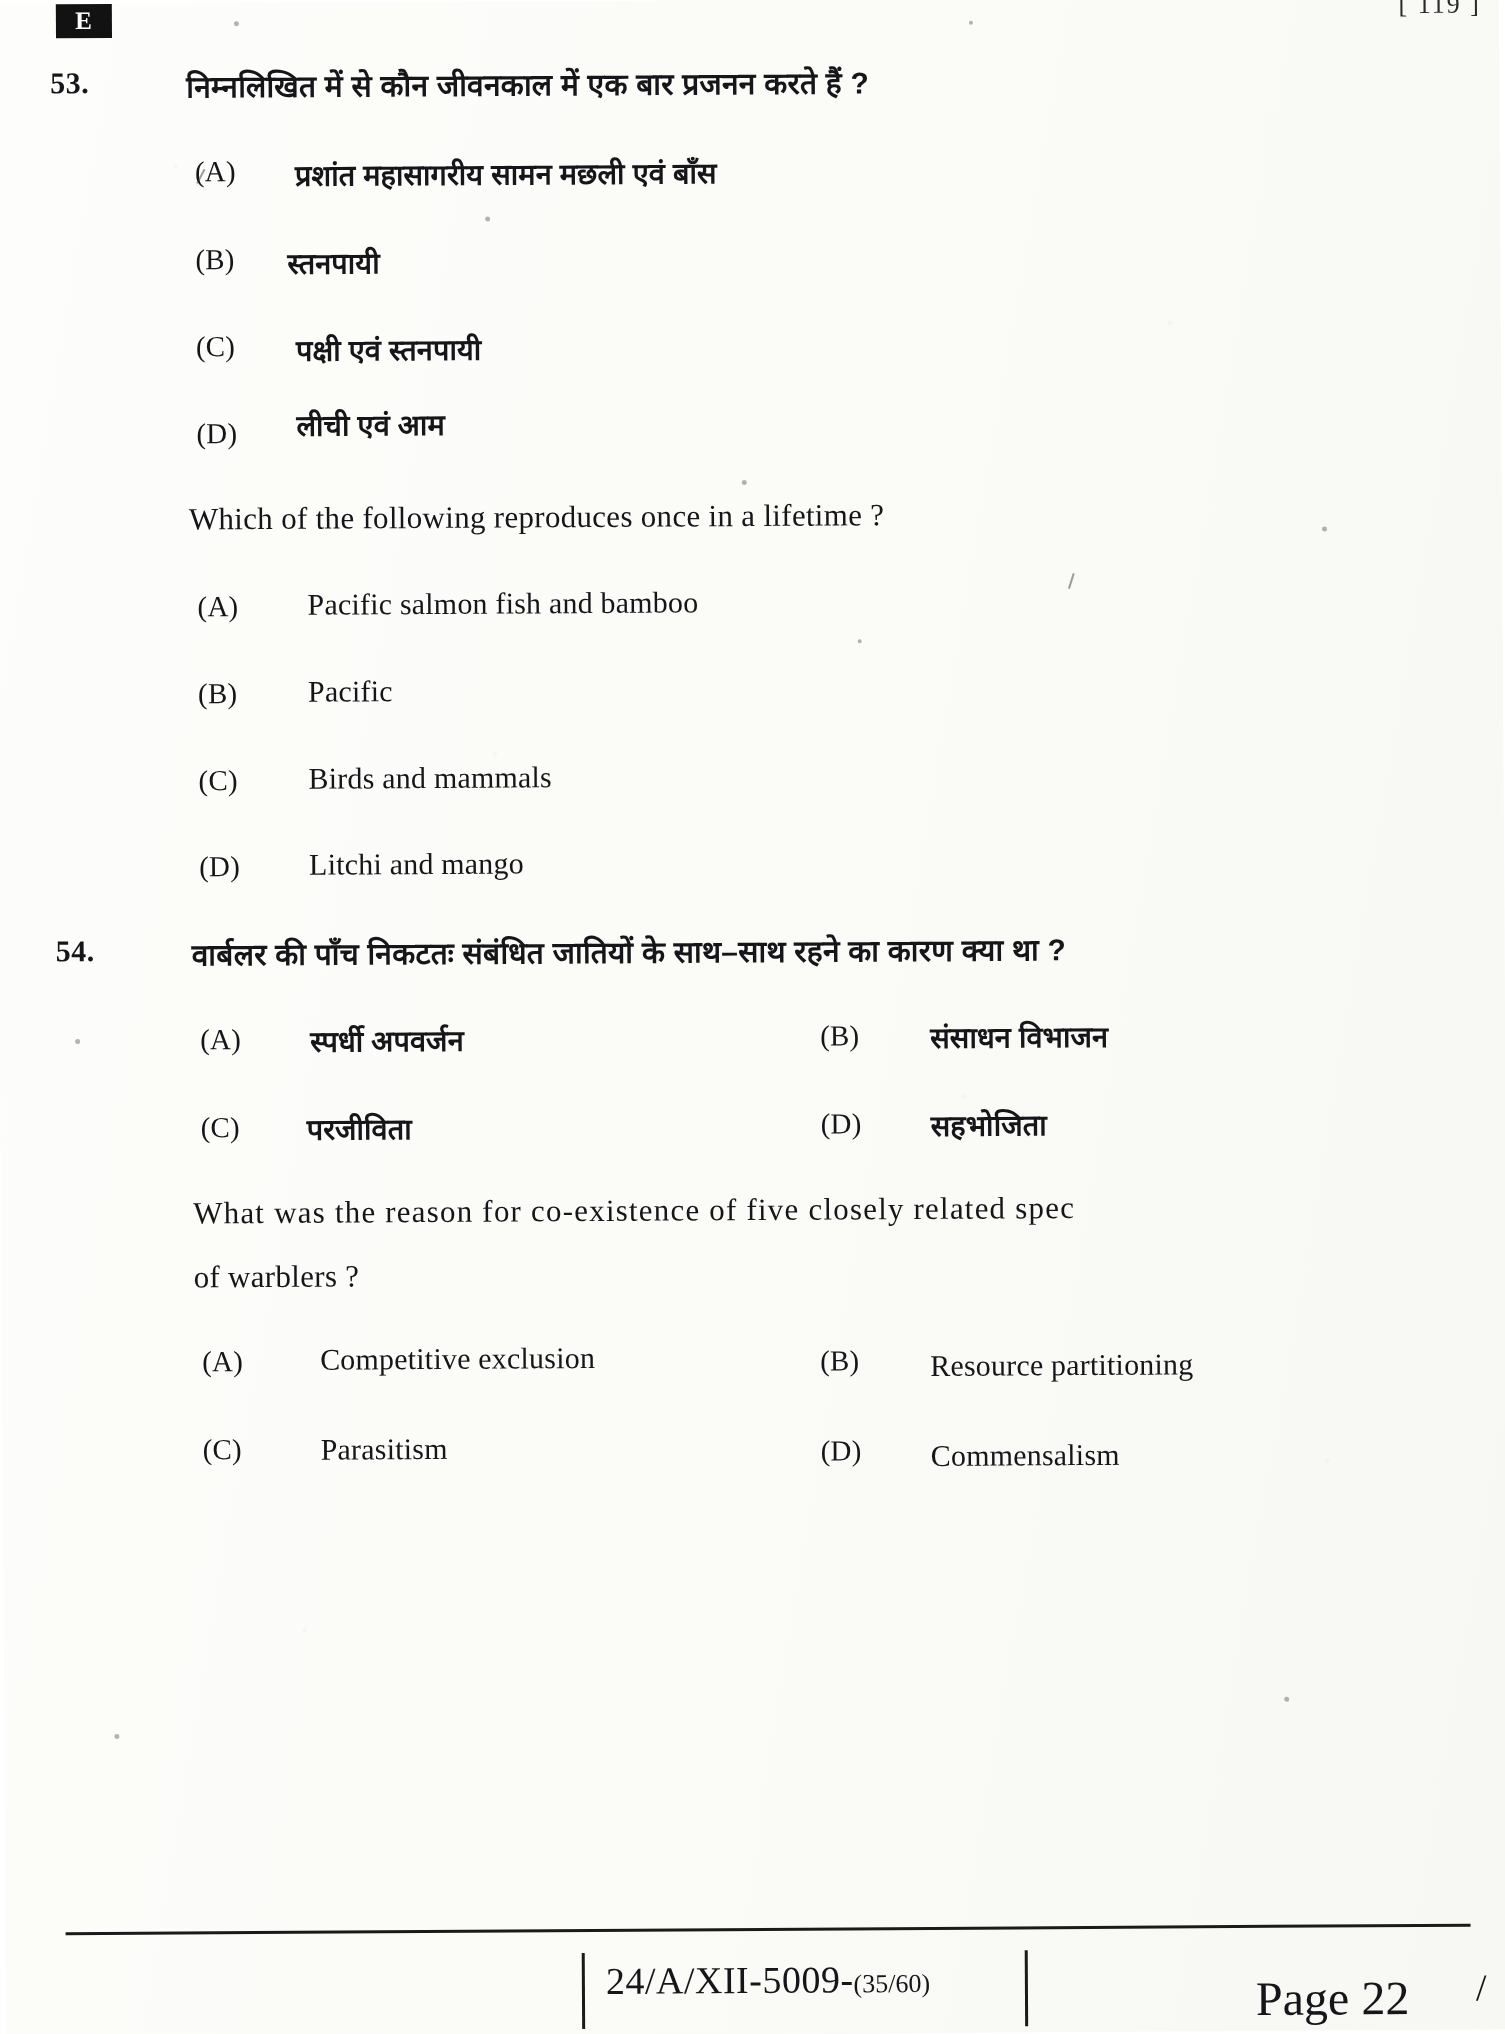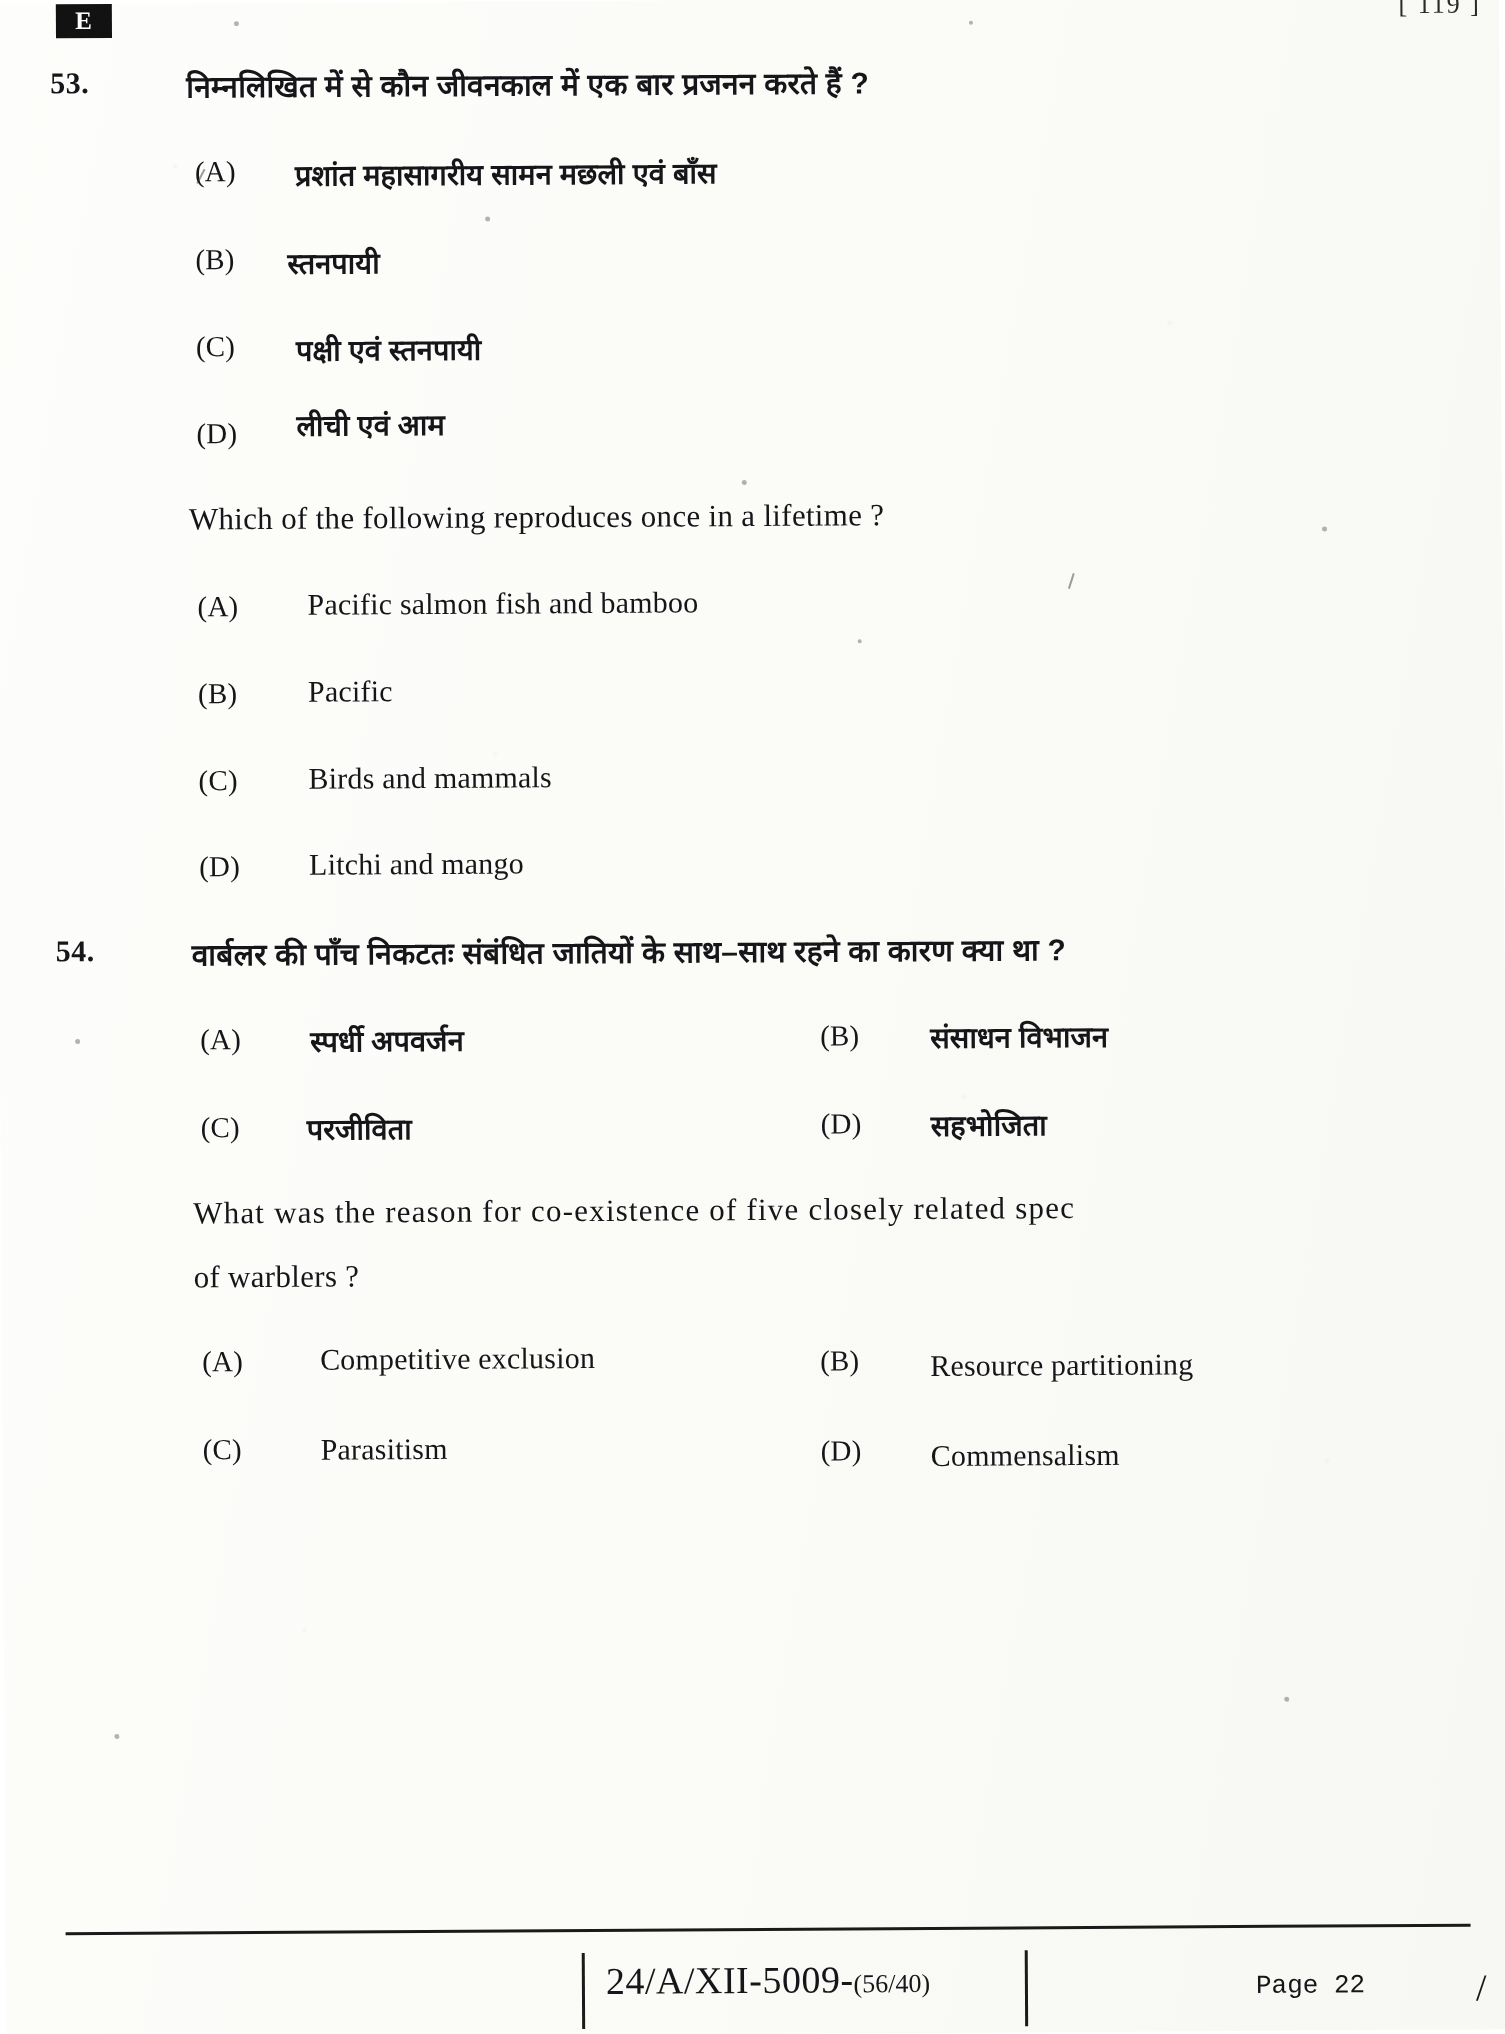--- a/index.html
+++ b/index.html
@@ -143,22 +143,22 @@
     white-space: nowrap;
   }
   .footer-code .small {
     font-size: 26px;
     letter-spacing: 0px;
   }
   .footer-page {
     position: absolute;
     left: 1250px;
     top: 1974px;
-    font-size: 26px;
-    font-family: Liberation Mono, monospace;
+    font-size: 48px;
+    font-family: Liberation Serif, serif;
     white-space: nowrap;
   }
   .footer-slash {
     position: absolute;
     left: 1470px;
     top: 1970px;
     font-size: 38px;
     font-family: "Liberation Serif", serif;
   }
 
@@ -239,21 +239,21 @@
     <div class="opt-label" style="left:200px; top:1430px;">(C)</div>
     <div class="opt-en" style="left:318px; top:1430px;">Parasitism</div>
 
     <div class="opt-label" style="left:818px; top:1435px;">(D)</div>
     <div class="opt-en" style="left:928px; top:1440px;">Commensalism</div>
   </div>
 
   <div class="footer-rule"></div>
   <div class="footer-code-box"></div>
   <div class="footer-code">
-    <span>24/A/XII-5009-</span><span class="small">(56/40)</span>
+    <span>24/A/XII-5009-</span><span class="small">(35/60)</span>
   </div>
   <div class="footer-page">Page 22</div>
   <div class="footer-slash">/</div>
 
   <div class="speck" style="left:240px; top:18px; width:5px; height:5px;"></div>
   <div class="speck" style="left:975px; top:22px; width:4px; height:4px;"></div>
   <div class="speck" style="left:745px; top:480px; width:5px; height:5px;"></div>
   <div class="speck" style="left:490px; top:215px; width:5px; height:5px;"></div>
   <div class="speck" style="left:860px; top:640px; width:4px; height:4px;"></div>
   <div class="speck" style="left:1325px; top:530px; width:5px; height:5px;"></div>

